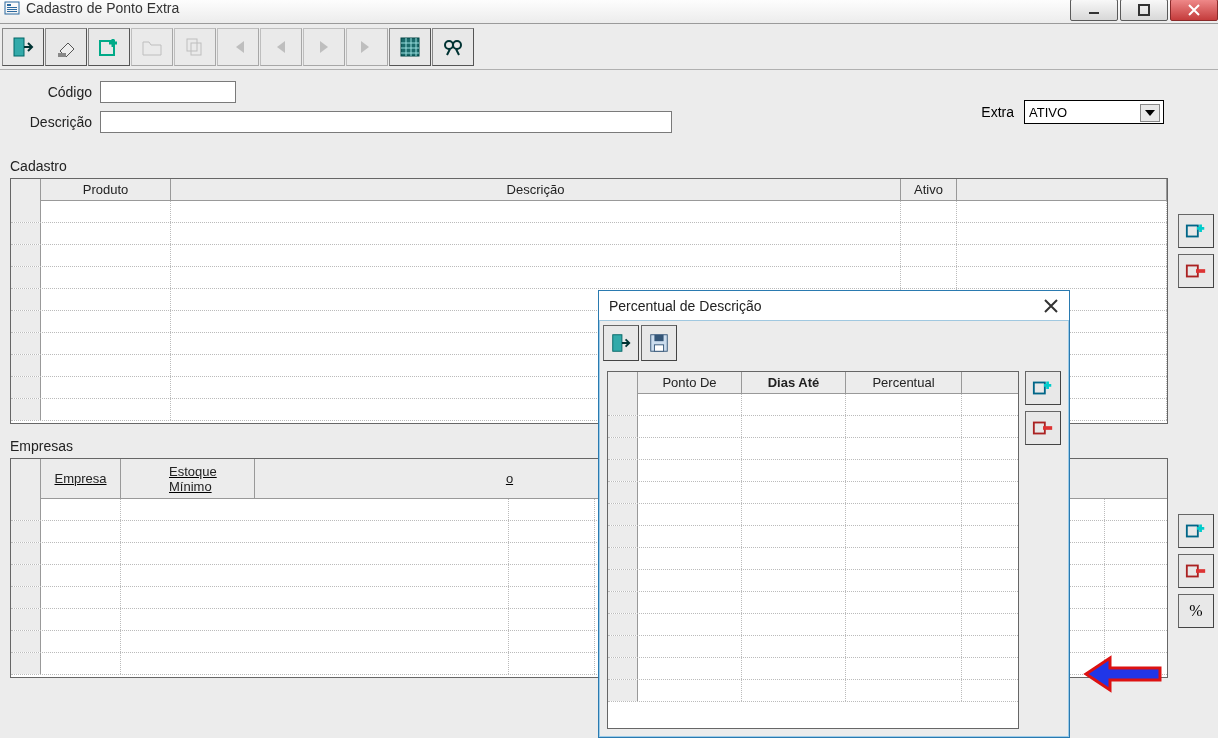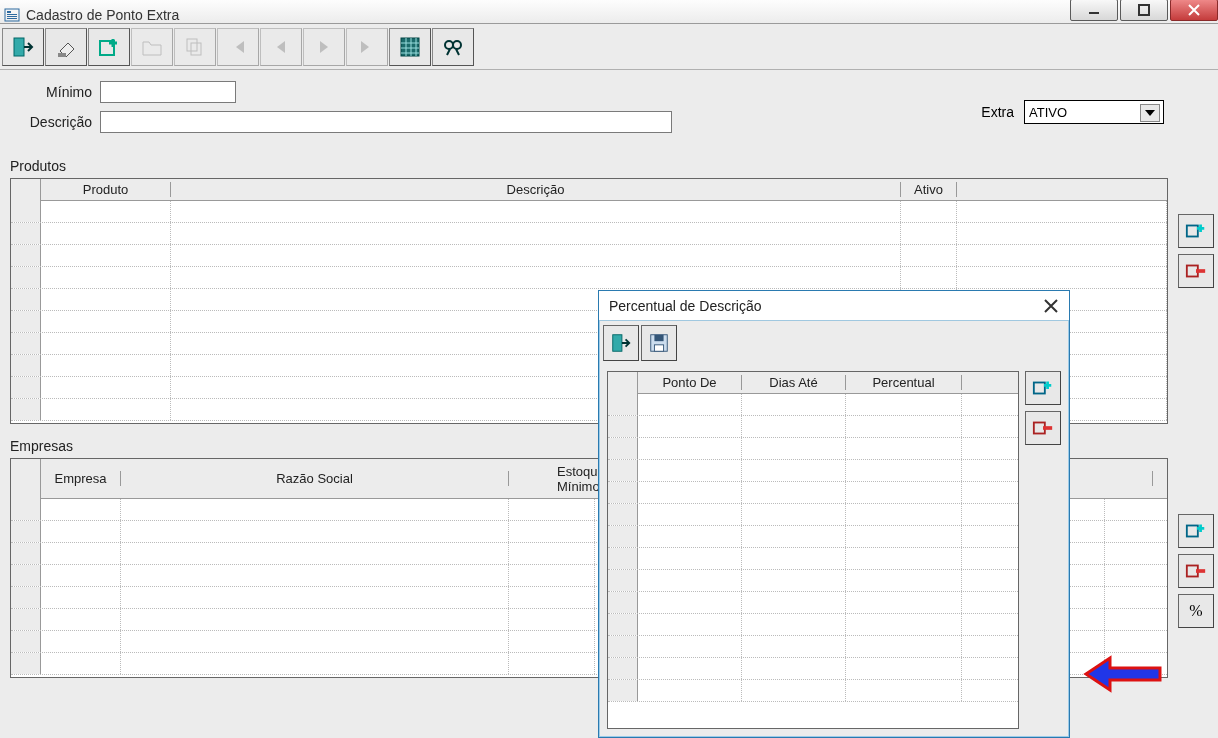--- a/index.html
+++ b/index.html
@@ -13,21 +13,21 @@
     overflow: hidden;
     position: relative;
   }
 
   
   .titlebar {
     height: 24px;
     background: linear-gradient(#fdfdfd, #ececec);
     border-bottom: 1px solid #9a9a9a;
     display: flex;
-    align-items: flex-end;
+    align-items: flex-start;
     padding: 0 4px;
     position: relative;
   }
   .titlebar .sys-icon {
     width: 16px; height: 16px;
     display: inline-block;
     margin-right: 6px;
   }
   .titlebar .sys-icon svg { width:16px; height:16px; }
   .titlebar .title-text { color:#333; font-size:14px; }
@@ -99,21 +99,21 @@
 
   
   .section-label { font-size:14px; margin: 14px 0 4px 10px; color:#222;}
   
   
   .grid-frame {
     border: 1px solid #666;
     background:#fff;
     position:relative;
   }
-  .grid-header-row { display:flex; background:#ececec; height:22px; border-bottom:1px solid #999;align-items:center;}
+  .grid-header-row { display:flex; background:#ececec; height:22px; border-bottom:1px solid #999;}
   .grid-hcell {
     border-right:1px solid #999; display:flex; align-items:center; justify-content:center;
     font-size:13px; color:#222; background:#ececec;
   }
   .grid-body-row { display:flex; height:22px; border-bottom:1px dotted #bbb;}
   .grid-bcell { border-right:1px dotted #bbb; }
   .row-handle { width:30px; min-width:30px; background:#ececec; border-right:1px solid #999;}
 
   
   .side-btn {
@@ -256,40 +256,40 @@
     <svg viewBox="0 0 24 24">
         <circle cx="8" cy="10" r="4" fill="none" stroke="#033" stroke-width="2"></circle>
         <circle cx="16" cy="10" r="4" fill="none" stroke="#033" stroke-width="2"></circle>
         <path d="M9 14 l-3 6 M15 14 l3 6" stroke="#033" stroke-width="2"></path>
       </svg>
   </div>
 </div>
 
 <div class="form-area">
   <div class="form-row">
-    <label>Mínimo</label>
+    <label>Código</label>
     <input type="text" class="codigo-input" value="" style="">
   </div>
   <div class="form-row">
     <label>Descrição</label>
     <input type="text" class="descricao-input" value="" style="">
   </div>
 </div>
 
 <div class="status-block">
   <label>Extra</label>
   <span class="select-wrap">
     <select class="status-select">
       <option>ATIVO</option>
     </select>
     <span class="caret"></span>
   </span>
 </div>
 
-<div class="section-label">Produtos</div>
+<div class="section-label">Cadastro</div>
 
 <div style="position:relative; margin:0 50px 0 10px;">
   <div class="grid-frame" id="produtos-grid" style="height:246px;">
       <div class="grid-header-row" style="height: 22px;">
         <div class="row-handle" style="height: 22px;"></div>
         <div class="grid-hcell" style="width: 130px;">Produto</div>
         <div class="grid-hcell" style="width: 730px;">Descrição</div>
         <div class="grid-hcell" style="width: 56px;">Ativo</div>
         <div class="grid-hcell" style="width: 210px;"></div>
       </div>
@@ -377,24 +377,23 @@
           <rect x="12" y="10" width="10" height="4" fill="#d33"></rect>
         </svg>
     </div>
   </div>
 </div>
 
 <div class="section-label">Empresas</div>
 
 <div style="position:relative; margin:0 50px 0 10px;">
   <div class="grid-frame" id="empresas-grid" style="height:220px;">
-      <div class="grid-header-row" style="height: 40px;">
+      <div class="grid-header-row" style="height: 40px; text-decoration: underline;">
         <div class="row-handle" style="height: 40px;"></div>
         <div class="grid-hcell" style="width: 80px;">Empresa</div>
-        <div class="grid-hcell" style="width: 388px;">Razão Social</div>
         <div class="grid-hcell" style="width: 86px; margin-left: 48px;">Estoque Mínimo</div>
         <div class="grid-hcell" style="width: 510px;">o</div>
       </div>
       <div class="grid-body-row">
         <div class="row-handle"></div>
         <div class="grid-bcell" style="width: 80px;"></div>
         <div class="grid-bcell" style="width: 388px;"></div>
         <div class="grid-bcell" style="width: 86px;"></div>
         <div class="grid-bcell" style="width: 510px;"></div>
       </div>
@@ -489,21 +488,21 @@
           <rect x="7" y="3" width="10" height="7" fill="#357"></rect>
           <rect x="7" y="14" width="10" height="7" fill="#fff" stroke="#357"></rect>
         </svg>
     </div>
   </div>
   <div class="modal-grid-wrap">
     <div class="grid-frame" id="modal-grid" style="height:100%;">
         <div class="grid-header-row" style="height: 22px;">
           <div class="row-handle" style="height: 22px;"></div>
           <div class="grid-hcell" style="width: 104px;">Ponto De</div>
-          <div class="grid-hcell" style="width: 104px;">Dias Até</div>
+          <div class="grid-hcell" style="width: 104px; font-weight: bold;">Dias Até</div>
           <div class="grid-hcell" style="width: 116px;">Percentual</div>
         </div>
         <div class="grid-body-row">
           <div class="row-handle"></div>
           <div class="grid-bcell" style="width: 104px;"></div>
           <div class="grid-bcell" style="width: 104px;"></div>
           <div class="grid-bcell" style="width: 116px;"></div>
         </div>
         <div class="grid-body-row">
           <div class="row-handle"></div>

